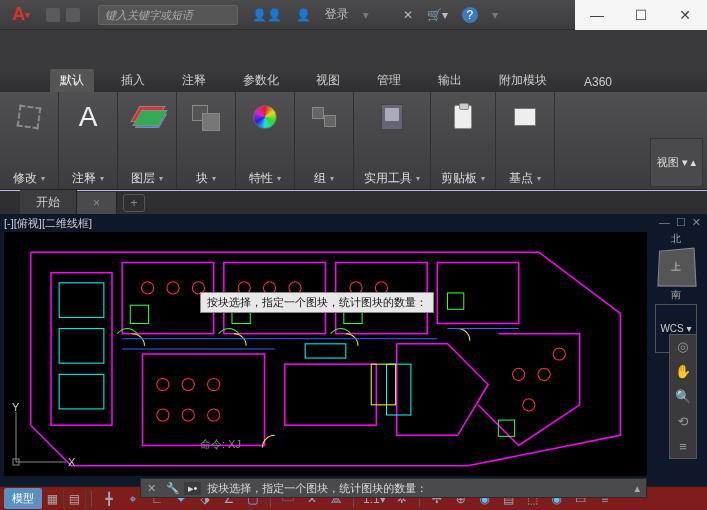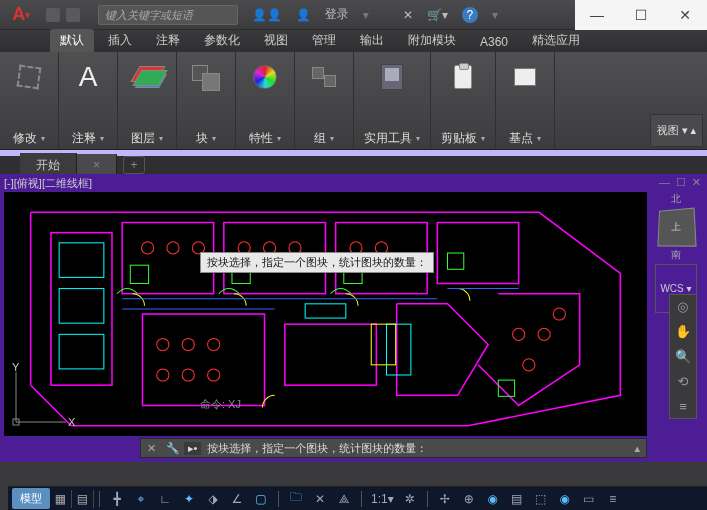--- a/index.html
+++ b/index.html
@@ -13,31 +13,31 @@
   .qat { display:flex; gap:6px; margin-left:4px; }
   .qat div { width:14px; height:14px; background:#5a5a5d; border-radius:2px; }
   .search-box { margin-left:18px; width:140px; height:20px; background:#555; border:1px solid #666; border-radius:2px; color:#aaa; font-style:italic; font-size:11px; padding:2px 6px; line-height:14px; }
   .title-icons { display:flex; gap:14px; margin-left:14px; align-items:center; color:#bbb; font-size:12px; }
   .title-spacer { flex:1; }
   .win-controls { display:flex; }
   .win-controls div { width:44px; height:30px; display:flex; align-items:center; justify-content:center; color:#444; font-size:14px; background:#fff0; }
   .win-area { background:#f5f5f5; display:flex; height:30px; }
   
   
-  .ribbon-tabs { height:22px; background: linear-gradient(#3a3a3c,#2f2f31); display:flex; align-items:flex-end; padding-left:50px; gap:4px; }
+  .ribbon-tabs { height:22px; background: linear-gradient(#3a3a3c,#2f2f31); display:flex; align-items:flex-end; padding-left:50px; gap:17px;margin-top:40px; }
   .rtab { padding:3px 10px; color:#ccc; font-size:12px; cursor:pointer; }
   .rtab.active { background:#555; border-radius:3px 3px 0 0; color:#fff; }
   
   
   .ribbon { height:98px; background: linear-gradient(#505053,#3c3c3e); display:flex; border-bottom:1px solid #222; position:relative; }
   .panel { display:flex; flex-direction:column; align-items:center; justify-content:space-between; padding:6px 10px 2px; border-right:1px solid #2f2f2f; }
   .picon { width:38px; height:38px; display:flex; align-items:center; justify-content:center; font-size:22px; color:#ccc; border-radius:4px; }
   .plabel { font-size:12px; color:#ddd; margin-top:6px; display:flex; align-items:center; gap:2px; }
   .plabel::after { content:"▾"; font-size:8px; color:#aaa; margin-left:2px; }
-  .view-dd { position:absolute; right:4px; bottom:2px; font-size:11px; color:#ddd; background:#4a4a4c; padding:8px 6px; border:1px solid #333; }
+  .view-dd { position:absolute; right:4px; bottom:2px; font-size:11px; color:#ddd; background:#4a4a4c; padding:16px 6px; border:1px solid #333; }
   
   
   .i-circle { width:26px; height:26px; border:2px solid #ff8a2a; border-radius:50%; }
   .i-mod { width:22px; height:22px; border:2px dashed #8a8a8a; transform:rotate(8deg); }
   .i-A { font-size:28px; font-weight:300; color:#eee; }
   .i-layers { position:relative; width:28px; height:22px; }
   .i-layers::before,.i-layers::after,.i-layers span{content:"";position:absolute;width:24px;height:14px;border:1px solid #888;transform:skewX(-30deg);}
   .i-layers::before{top:0;left:2px;background:#d33;}
   .i-layers::after{top:4px;left:4px;background:#3a5;}
   .i-layers span{top:8px;left:6px;background:#38d;}
@@ -48,27 +48,27 @@
   .i-group { position:relative; width:24px; height:20px; }
   .i-group::before,.i-group::after{content:"";position:absolute;width:10px;height:10px;border:1px solid #888;}
   .i-group::before{top:0;left:0;background:#666;} .i-group::after{top:8px;left:12px;background:#666;}
   .i-util { width:22px; height:26px; background:#667; border:1px solid #444; position:relative; }
   .i-util::after{content:"";position:absolute;inset:3px 3px 8px 3px;background:#aab;}
   .i-clip { width:18px; height:24px; background:#eee; border:1px solid #888; border-radius:2px; position:relative; }
   .i-clip::before{content:"";position:absolute;top:-3px;left:4px;width:8px;height:5px;border:1px solid #888;background:#ccc;border-radius:2px;}
   .i-base { width:22px; height:18px; background:#eee; border:1px solid #777; }
   
   
-  .filetabs-row { height:24px; background:#2f2f31; display:flex; align-items:center; padding-left:20px; gap:0; border-top:6px solid #c4b5fd; }
+  .filetabs-row { height:24px; background:#2f2f31; display:flex; align-items:center; padding-left:20px; gap:0; border-top:1px solid #c4b5fd; }
   .ftab { padding:4px 16px; background:#3c3c3e; color:#ccc; font-size:12px; border-right:1px solid #222; display:flex; align-items:center; gap:6px; }
   .ftab.active { background:#4a4a4c; color:#fff; }
   .ftab-add { width:22px; height:18px; margin-left:6px; border:1px solid #555; display:flex; align-items:center; justify-content:center; color:#888; font-size:12px; border-radius:3px; }
   
   
-  .drawing-wrap { position:relative; height:288px; background:#4c1d95; }
+  .drawing-wrap { position:relative; height:288px; background:#0f172a; }
   .draw-header { position:absolute; top:2px; left:4px; color:#ccc; font-size:11px; z-index:3;}
   .draw-header-r { position:absolute; top:2px; right:6px; display:flex; gap:6px; color:#888; font-size:11px; z-index:3;}
   .canvas { position:absolute; inset:18px 60px 26px 4px; background:#000; overflow:hidden; }
   .canvas svg { width:100%; height:100%; }
   .tooltip { position:absolute; top:78px; left:200px; background:#e8e8e8; color:#111; font-size:11px; padding:2px 6px; border:1px solid #888; z-index:5;}
   .cmd-inline { position:absolute; bottom:50px; left:200px; color:#888; font-size:11px; z-index:5;}
   .viewcube { position:absolute; top:18px; right:6px; width:50px; z-index:3; display:flex; flex-direction:column; align-items:center; gap:2px; }
   .cube { width:38px; height:38px; background:#555; border:1px solid #888; display:flex; align-items:center; justify-content:center; font-size:10px; color:#ccc; transform:perspective(80px) rotateX(12deg) rotateY(-12deg); }
   .wcs { font-size:10px; color:#ccc; border:1px solid #555; padding:18px 4px; }
   .navbar { position:absolute; top:120px; right:10px; width:28px; background:#3a3a3c; border:1px solid #555; padding:4px 0; display:flex; flex-direction:column; align-items:center; gap:10px; z-index:3; }
@@ -78,21 +78,21 @@
   
   
   .cmdline { position:absolute; left:140px; right:60px; bottom:4px; height:20px; background:#4a4a4c; border:1px solid #2a2a2a; display:flex; align-items:center; font-size:11px; z-index:6; }
   .cmdline .x { padding:0 6px; color:#aaa; }
   .cmdline .spanner { padding:0 4px; color:#aaa; }
   .cmdline .chev { padding:0 4px; color:#ddd; background:#3a3a3c; margin-right:2px; }
   .cmdline .txt { flex:1; color:#ddd; padding-left:4px; }
   .cmdline .arrow { padding:0 6px; color:#aaa; }
   
   
-  .statusbar { position:absolute; left:8px; right:0; bottom:0; height:24px; background:#0f172a; border-top:1px solid #222; display:flex; align-items:center; padding:0 4px; gap:2px; }
+  .statusbar { position:absolute; left:0; right:0; bottom:0; height:24px; background:#7f1d1d; border-top:1px solid #222; display:flex; align-items:center; padding:0 4px; gap:2px; }
   .sb-left { display:flex; align-items:center; gap:0; }
   .sb-tab { padding:3px 8px; background:#5a8fbf; color:#fff; font-size:11px; border-radius:2px; }
   .sb-icn { width:22px; height:18px; display:flex; align-items:center; justify-content:center; color:#aaa; font-size:12px; border-right:1px solid #444; }
   .sb-sep { width:1px; height:16px; background:#555; margin:0 3px; }
   .sb-icons { display:flex; align-items:center; }
   .sb-icons > div { width:24px; height:20px; display:flex; align-items:center; justify-content:center; color:#9ab; font-size:12px; }
   .sb-icons .on { color:#5bbfff; }
   .sb-spacer { flex:1; }
 </style>
 </head>
@@ -130,21 +130,20 @@
 <div class="ribbon-tabs">
   <div class="rtab active">默认</div>
   <div class="rtab">插入</div>
   <div class="rtab">注释</div>
   <div class="rtab">参数化</div>
   <div class="rtab">视图</div>
   <div class="rtab">管理</div>
   <div class="rtab">输出</div>
   <div class="rtab">附加模块</div>
   <div class="rtab">A360</div>
-  <div class="rtab">精选应用</div>
 </div>
 
 <div class="ribbon">
   <div class="panel">
       <div class="picon">
         <div class="i-mod"></div>
       </div>
       <div class="plabel">修改</div>
     </div>
   <div class="panel">

